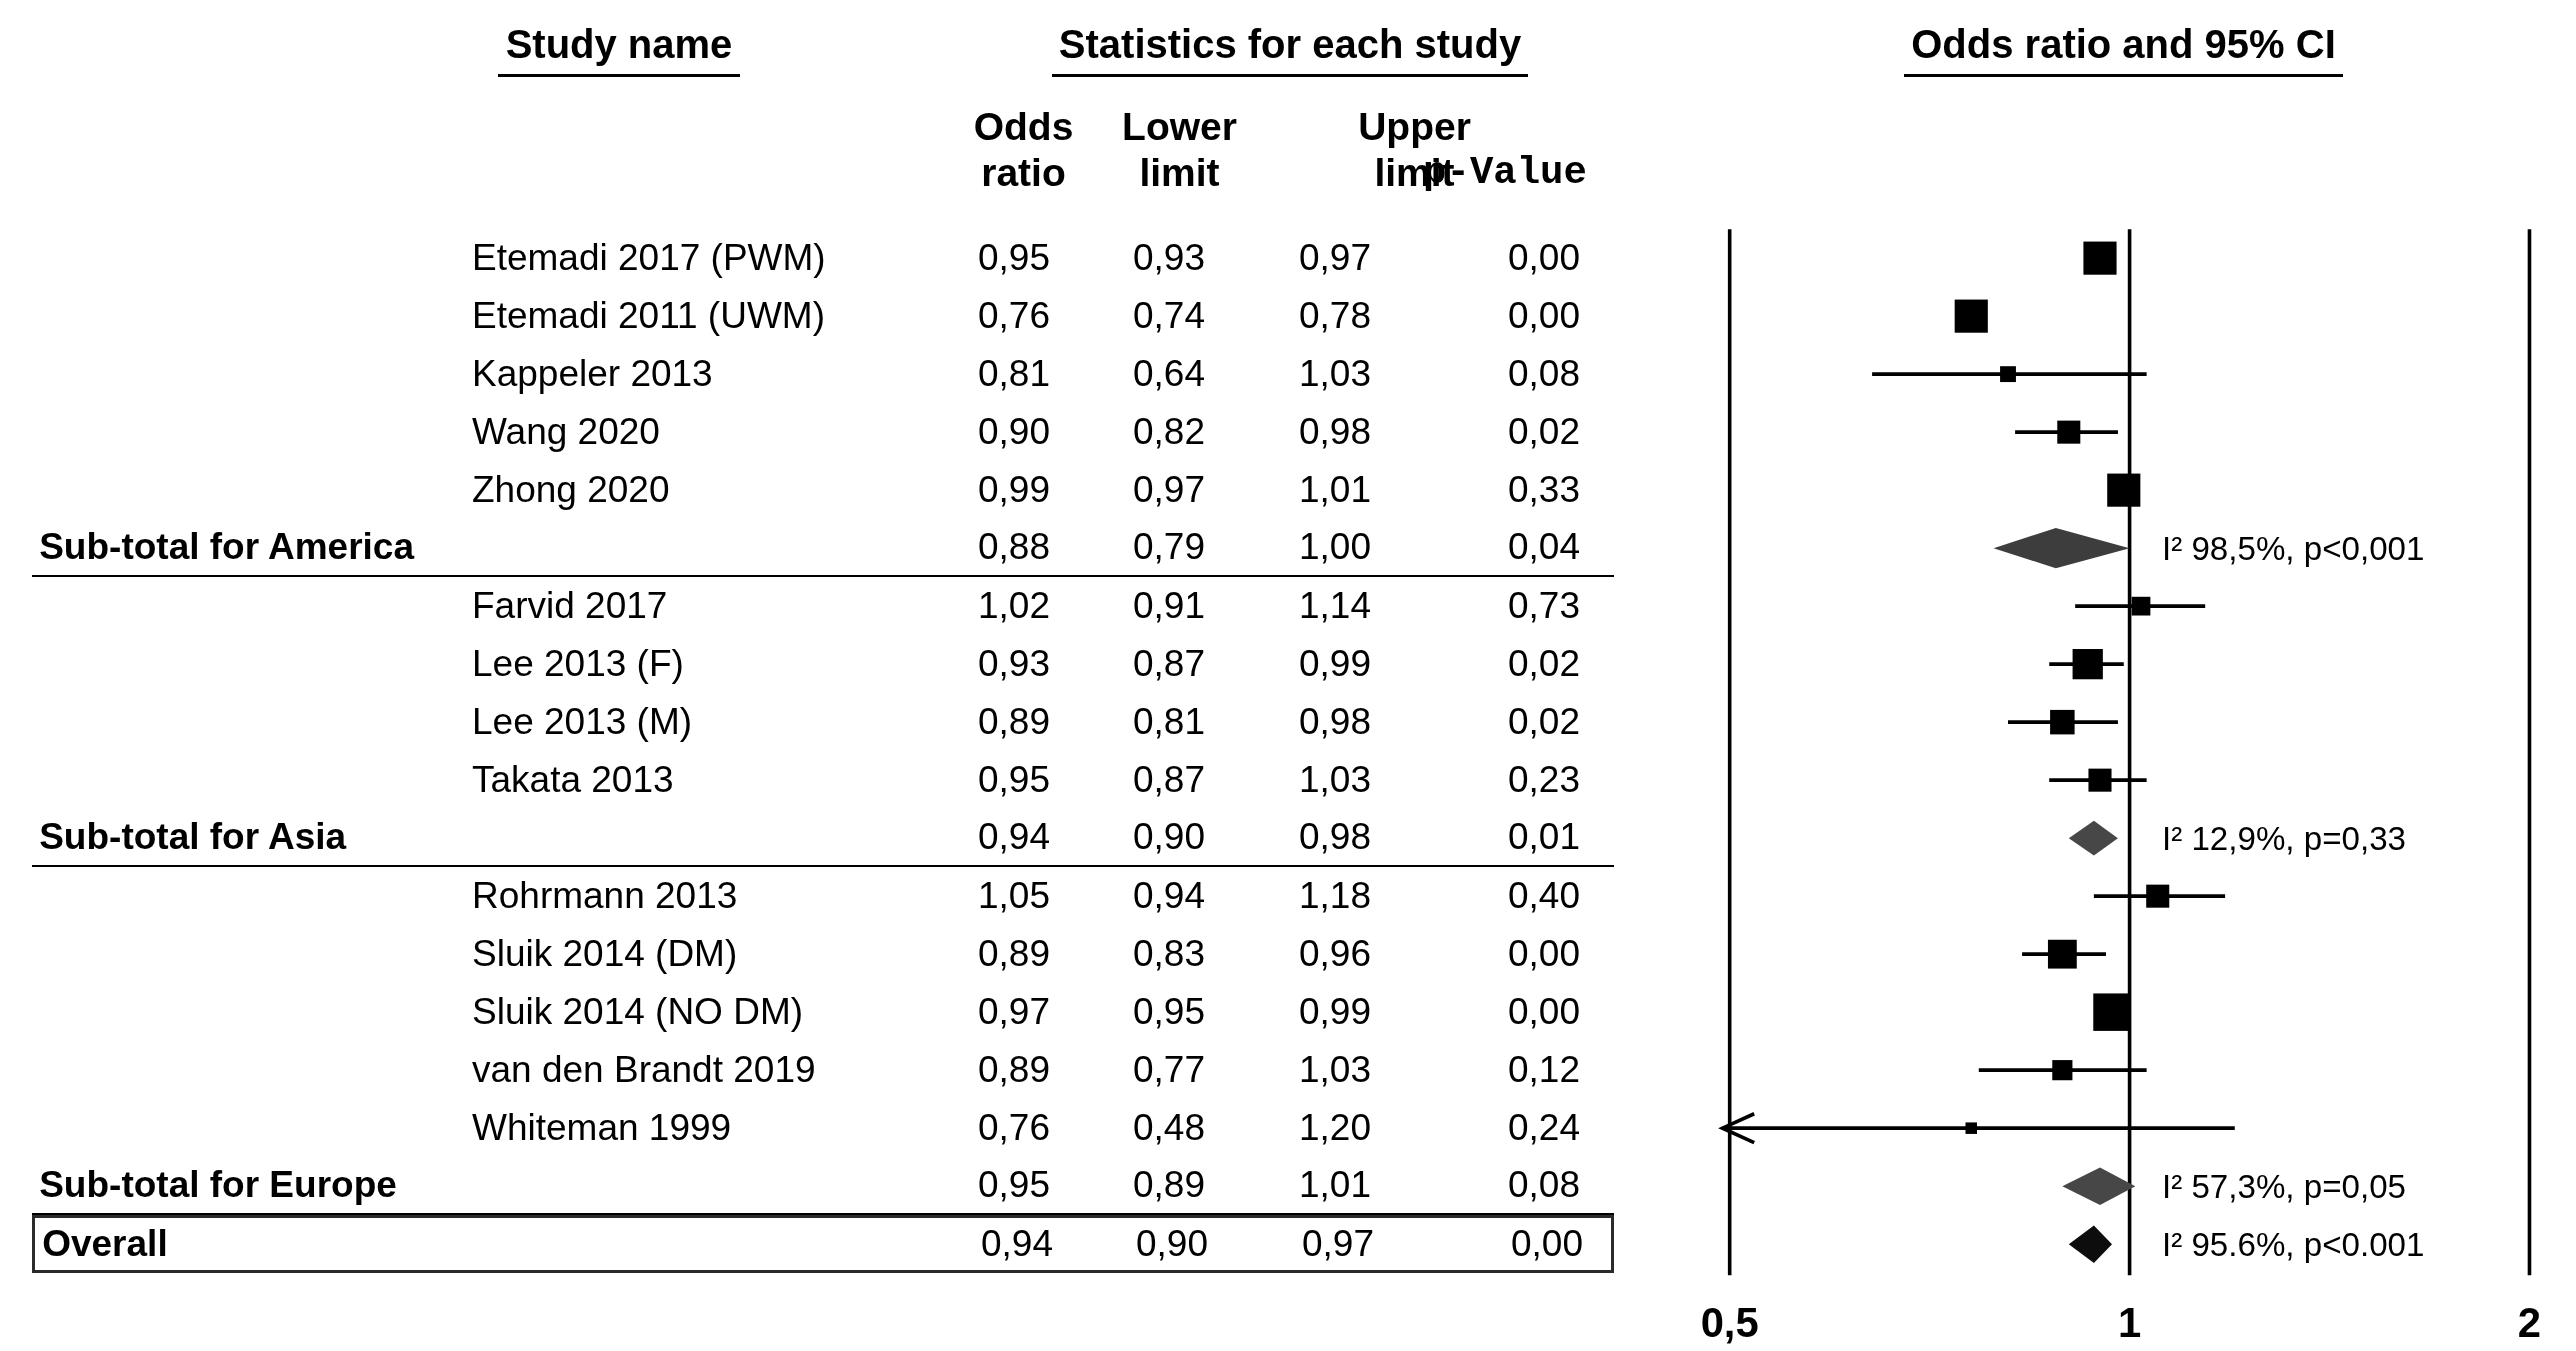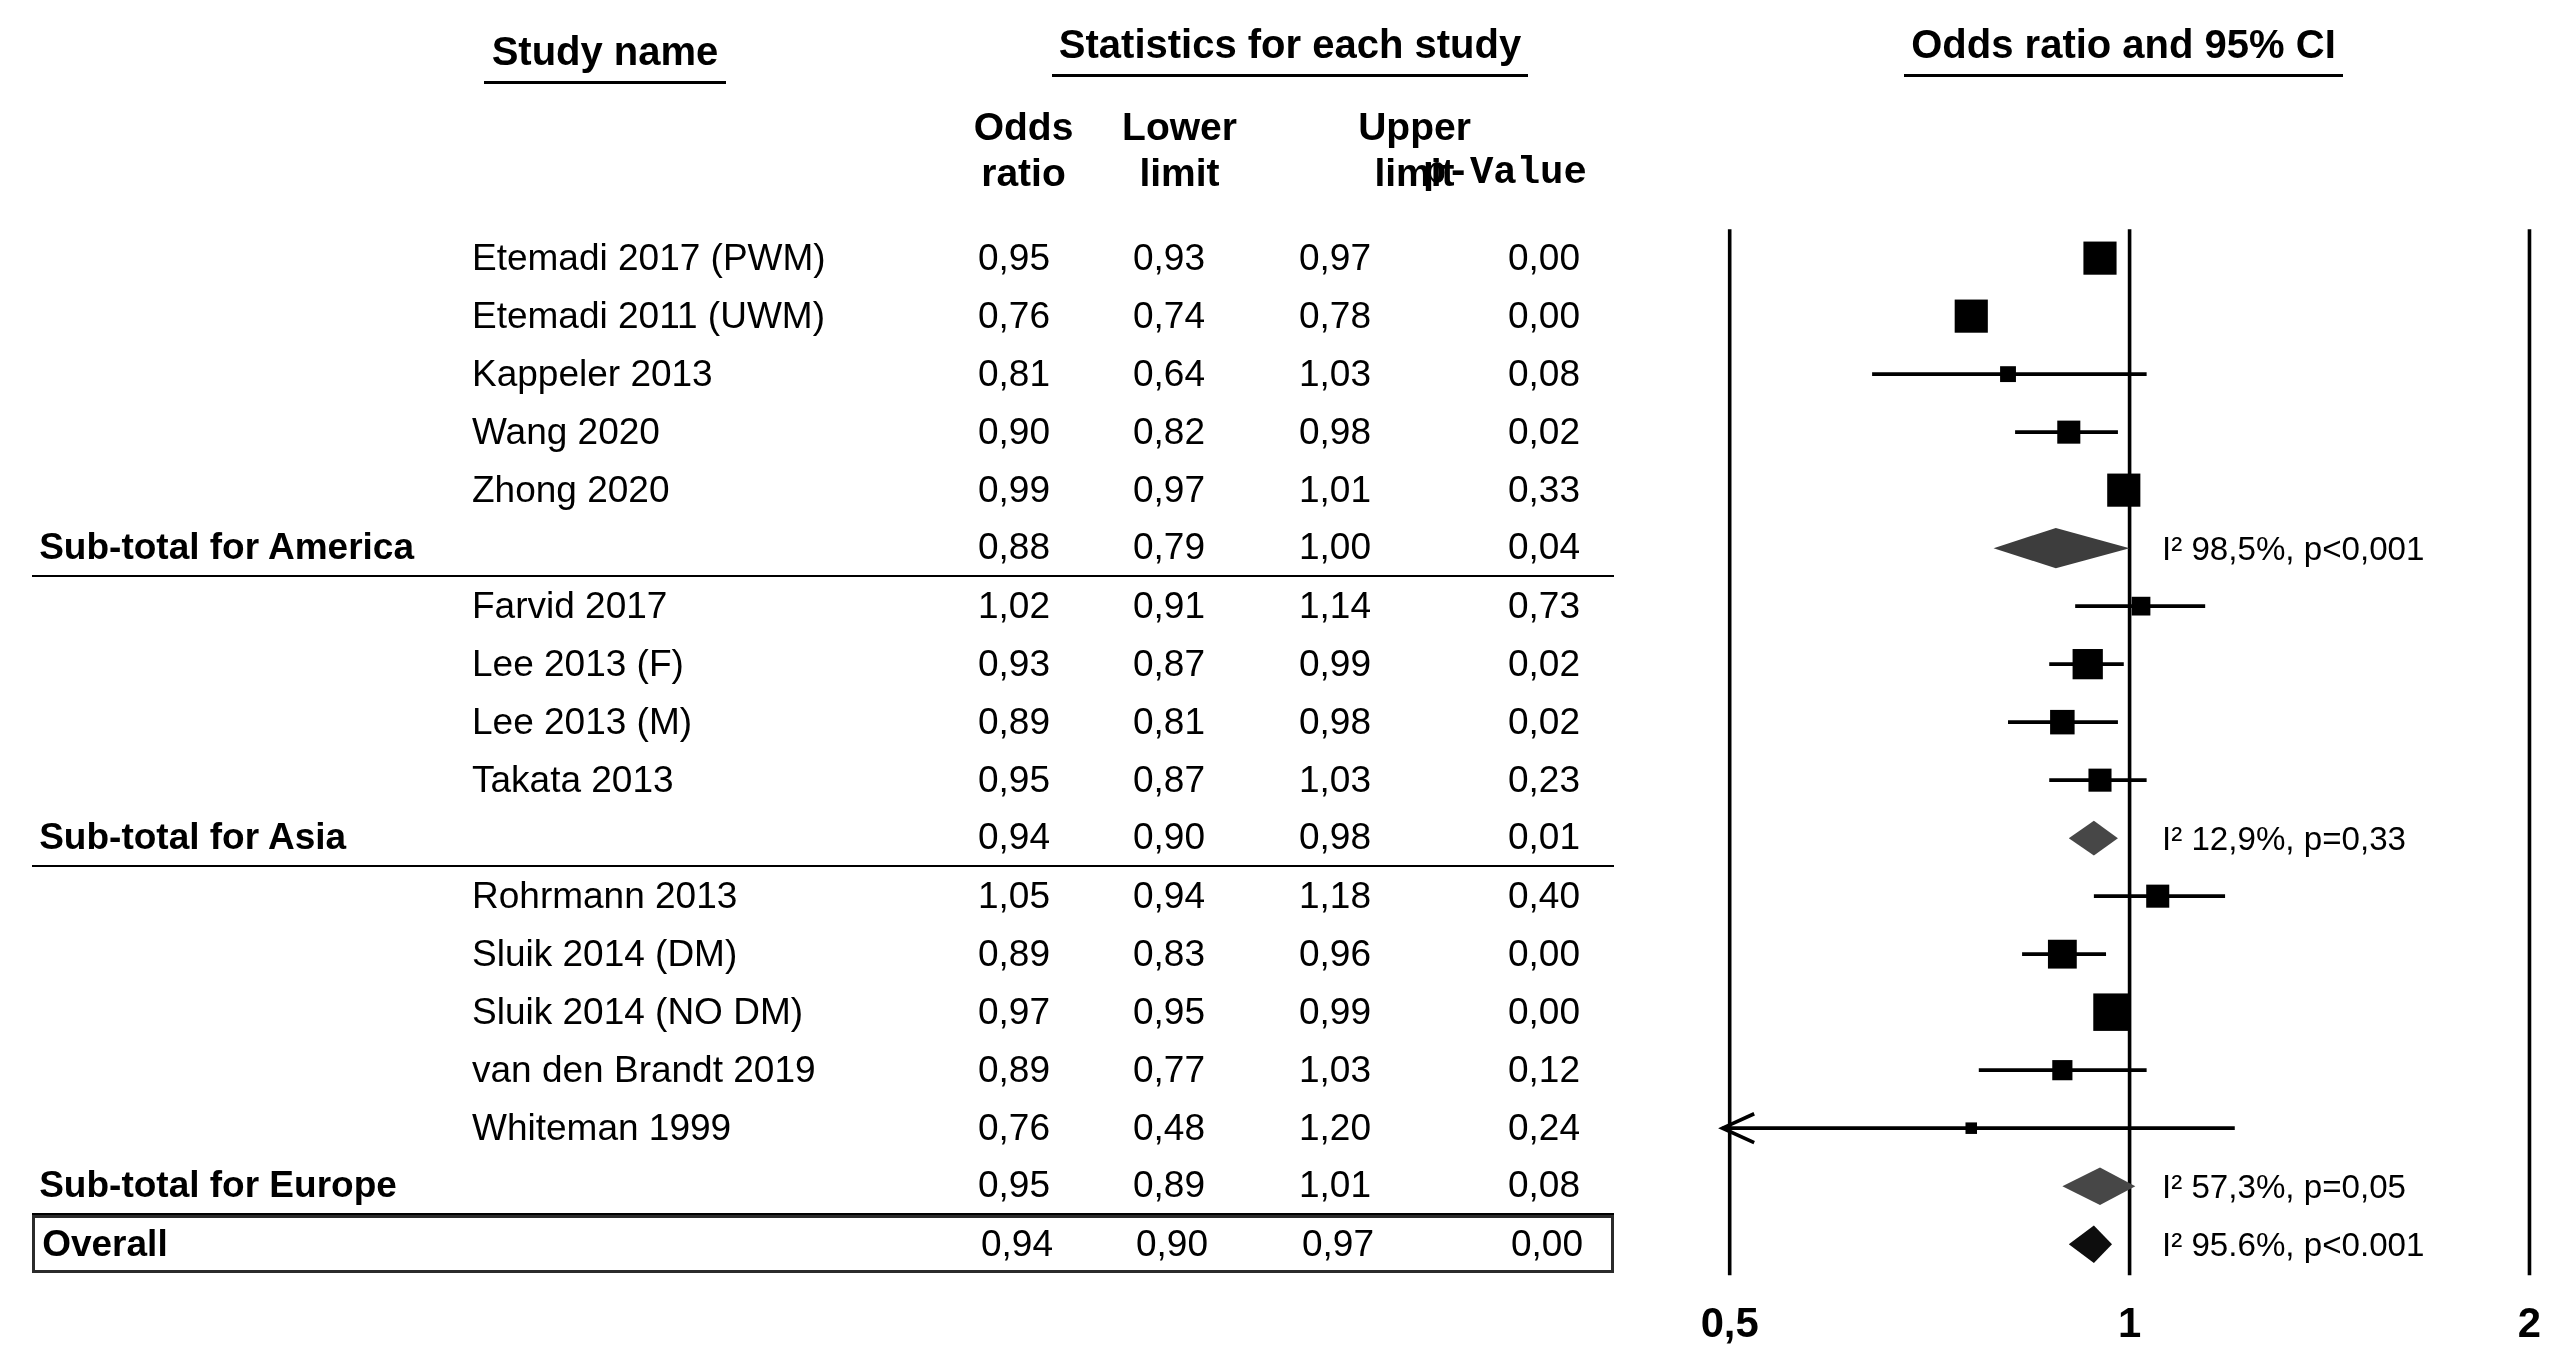--- a/index.html
+++ b/index.html
@@ -2,21 +2,21 @@
 <html style="font-size:11.5px"><head>
 <meta charset="utf-8">
 <style>
   * { margin:0; padding:0; box-sizing:border-box; }
   html,body { background:#ffffff; }
   body { font-family:"Liberation Sans", sans-serif; color:#000; }
   .fig { position:relative; width:2576px; height:1351px; background:#fff; overflow:hidden; }
 
   .hdr { position:absolute; top:21.6px; text-align:center; font-size:40px; font-weight:bold; }
   .hdr span { display:inline-block; border-bottom:3.6px solid #000; padding:0 7.2px 7.2px; }
-  .hdr.study { left:432px; width:346px;margin-top:7px; }
+  .hdr.study { left:446px; width:346px; }
   .hdr.stats { left:1009px; width:562px; }
   .hdr.plot  { left:1871px; width:505px; }
 
   .subhdr { position:absolute; top:94px; height:102px; display:flex; align-items:flex-end;
             justify-content:center; font-size:39px; font-weight:bold; line-height:1.18;
             white-space:pre-line; text-align:center; }
   .subhdr.or    { left:937px; width:173px; }
   .subhdr.lower { left:1093px; width:173px; }
   .subhdr.upper { left:1328px; width:173px; }
   .subhdr.pval  { left:1404px; width:202px;font-family:Liberation Mono, monospace; }

